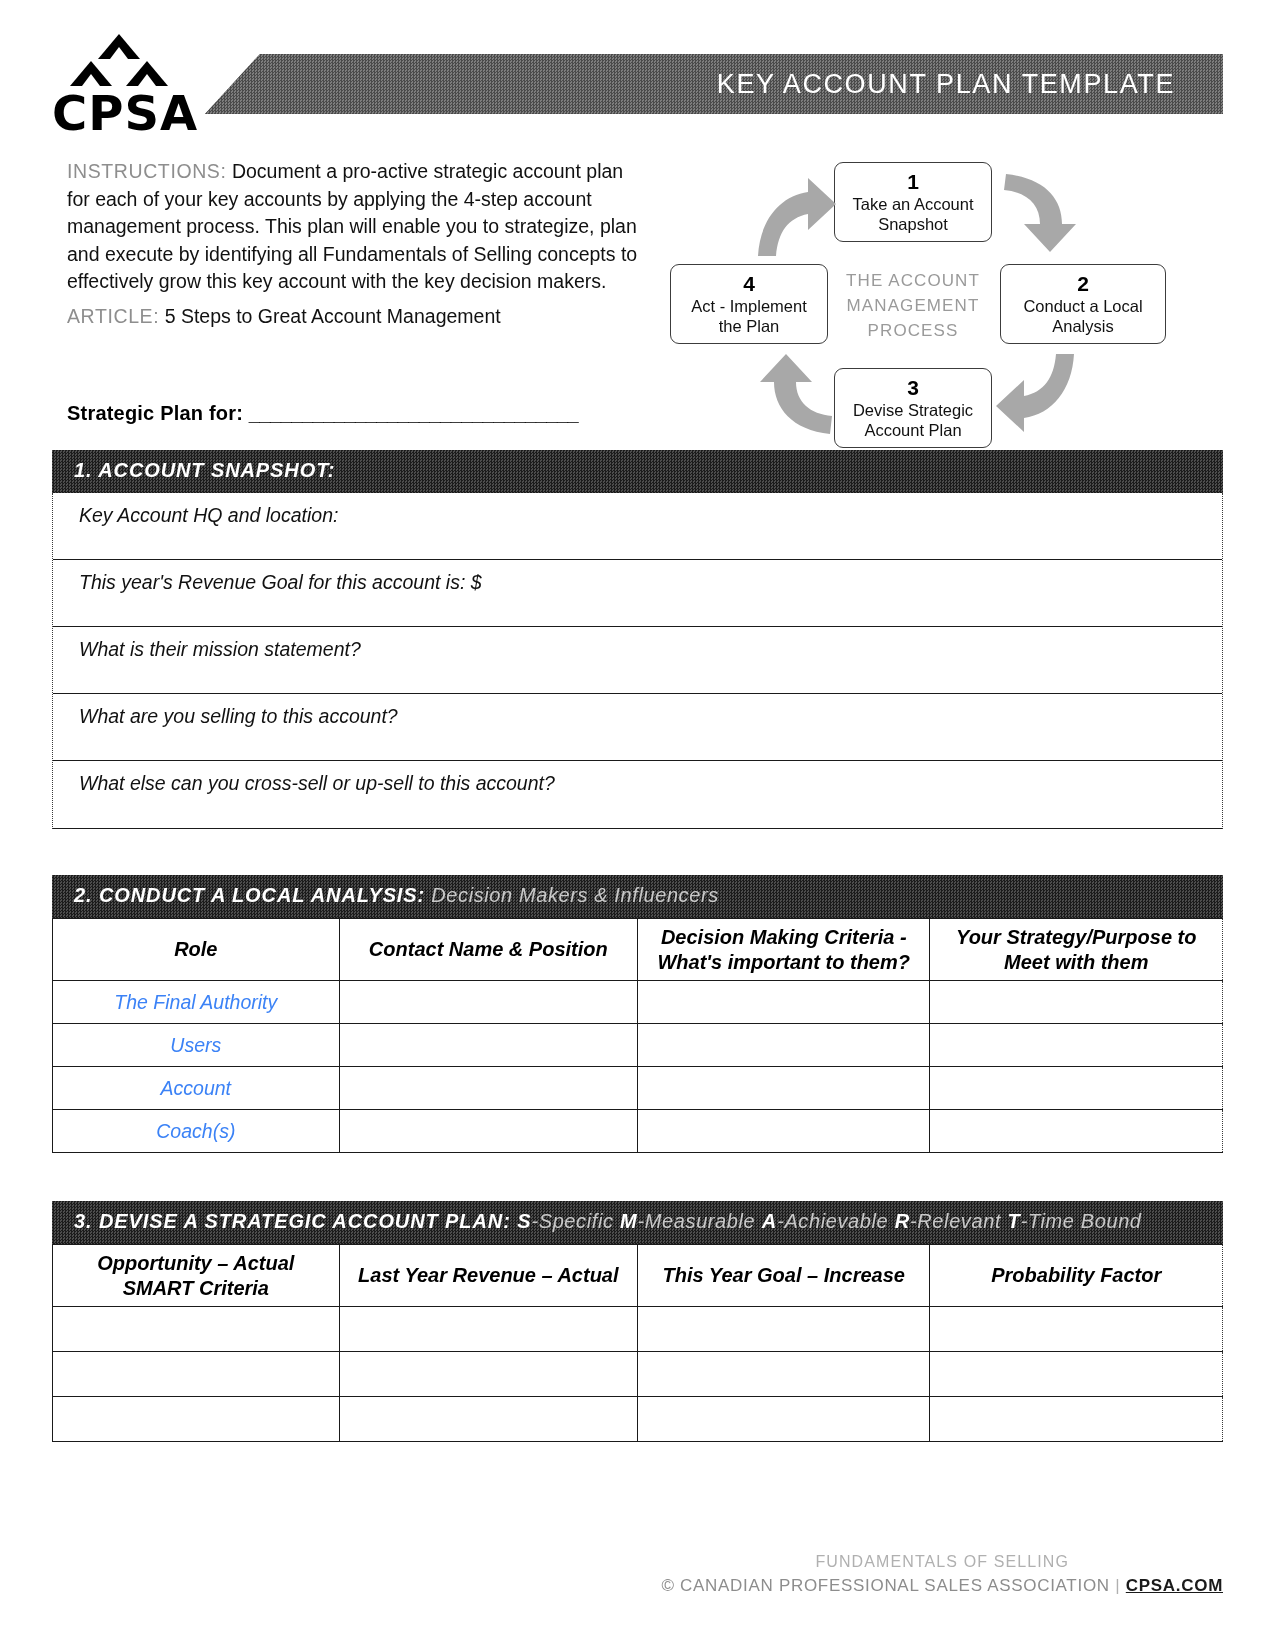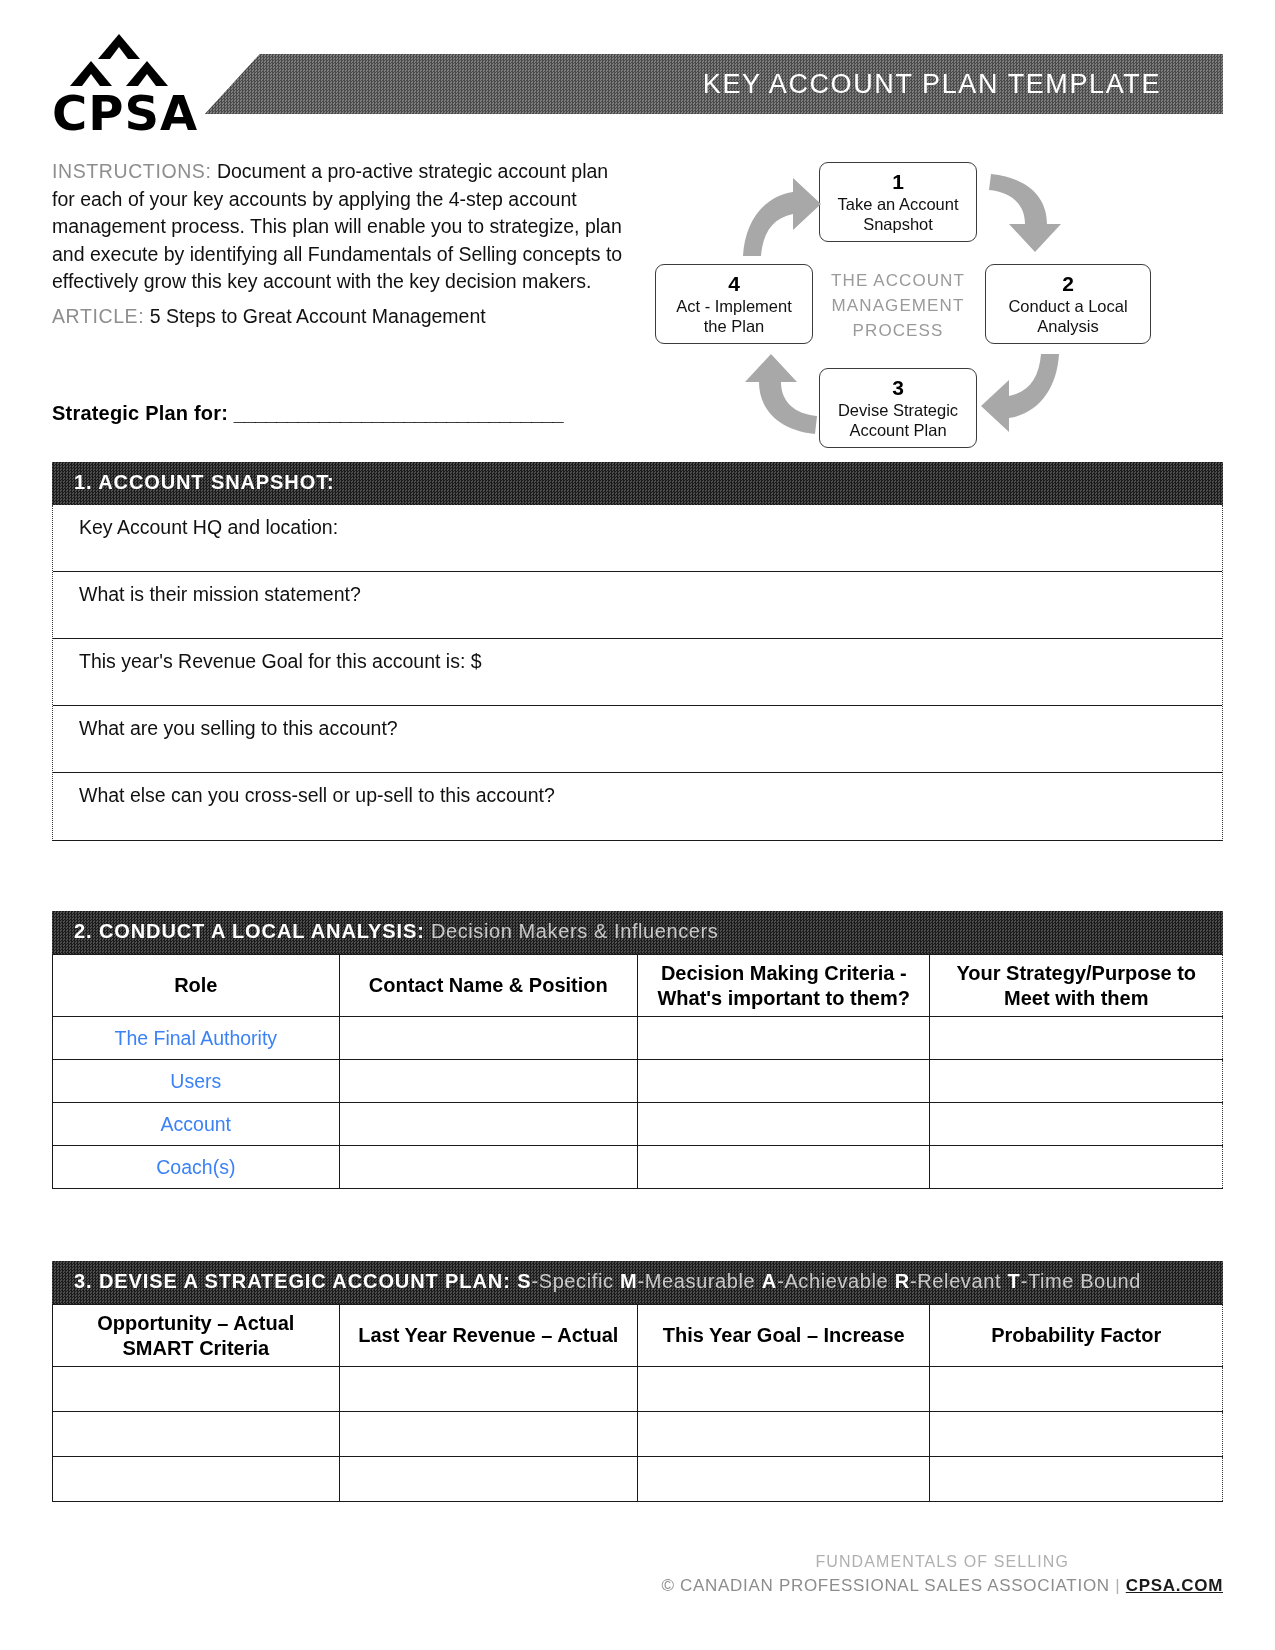--- a/index.html
+++ b/index.html
@@ -66,36 +66,37 @@
     top: 26px;
     height: 60px;
     background:
       repeating-conic-gradient(#4a4a4a 0% 25%, #7d7d7d 0% 50%) 0 0 / 3px 3px,
       #5f5f5f;
     -webkit-clip-path: polygon(55px 0, 100% 0, 100% 100%, 0 100%);
     clip-path: polygon(55px 0, 100% 0, 100% 100%, 0 100%);
     display: flex;
     align-items: center;
     justify-content: flex-end;
-    padding-right: 62px;
+    padding-right: 48px;
     box-sizing: border-box;
   }
   .banner-title {
     color: #ffffff;
     font-size: 27px;
     letter-spacing: 1.6px;
     font-weight: 400;
     white-space: nowrap;
   }
 
   
   .intro-area {
     position: relative;
     margin-top: 12px;
     height: 300px;
+    margin-left: 15px;
   }
   .intro-text {
     position: absolute;
     left: 52px;
     top: 8px;
     width: 580px;
     font-size: 19.5px;
     line-height: 27.5px;
     color: #111;
   }
@@ -165,21 +166,21 @@
     text-align: center;
     font-size: 17px;
     line-height: 25px;
     letter-spacing: 1.1px;
     color: #9a9a9a;
   }
   .arrow { position: absolute; }
   .arrow svg { display: block; }
 
   
-  .section { margin: 12px 52px; }
+  .section { margin: 0 52px; font-style: italic; }
   .sec-head {
     background:
       repeating-conic-gradient(#1b1b1b 0% 25%, #4d4d4d 0% 50%) 0 0 / 3px 3px,
       #2b2b2b;
     color: #ffffff;
     padding: 9px 22px 11px 22px;
     font-size: 20px;
     letter-spacing: 0.9px;
     box-sizing: border-box;
   }
@@ -346,22 +347,22 @@
     </div>
   </div>
 </div>
 
 <div class="section">
   <div class="sec-head">
     <span class="bold">1. ACCOUNT SNAPSHOT:</span>
   </div>
   <div class="panel">
     <div class="qrow">Key Account HQ and location:</div>
+    <div class="qrow">This year's Revenue Goal for this account is: $</div>
     <div class="qrow">What is their mission statement?</div>
-    <div class="qrow">This year's Revenue Goal for this account is: $</div>
     <div class="qrow">What are you selling to this account?</div>
     <div class="qrow">What else can you cross-sell or up-sell to this account?</div>
   </div>
 </div>
 
 <div class="spacer-sm"></div>
 
 <div class="section">
   <div class="sec-head">
     <span class="bold">2. CONDUCT A LOCAL ANALYSIS:</span><span class="soft"> Decision Makers &amp; Influencers</span>

